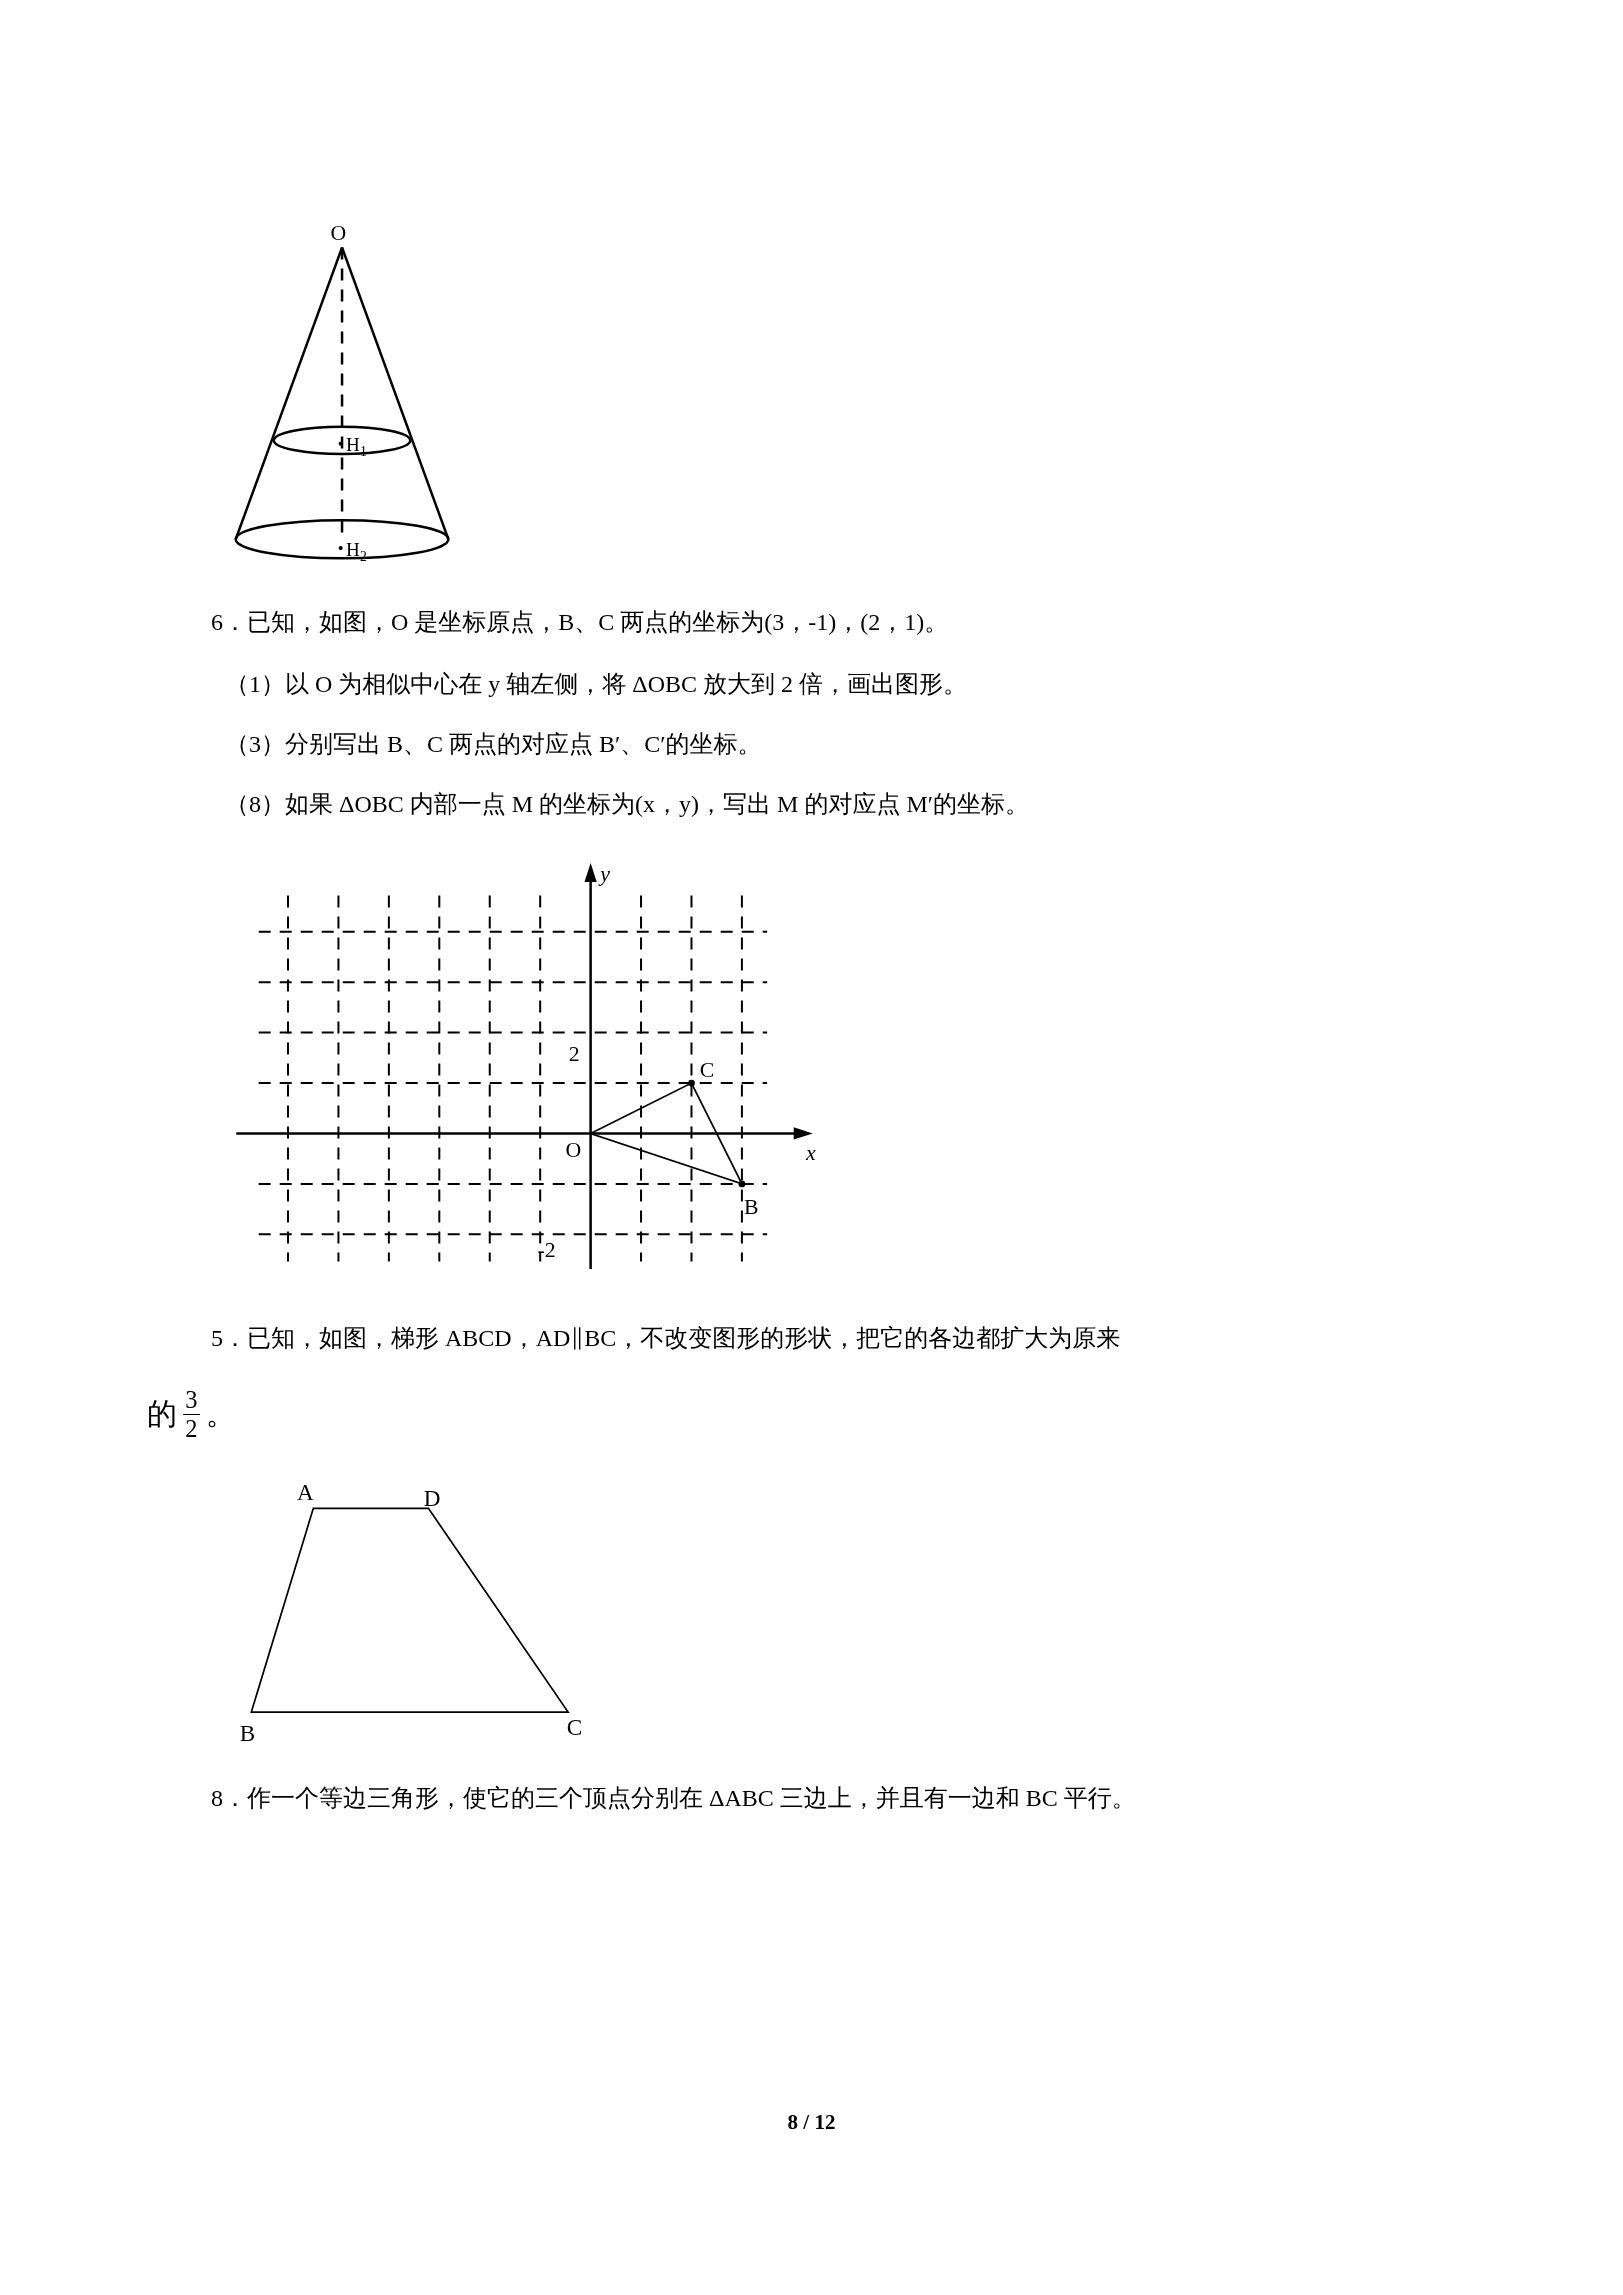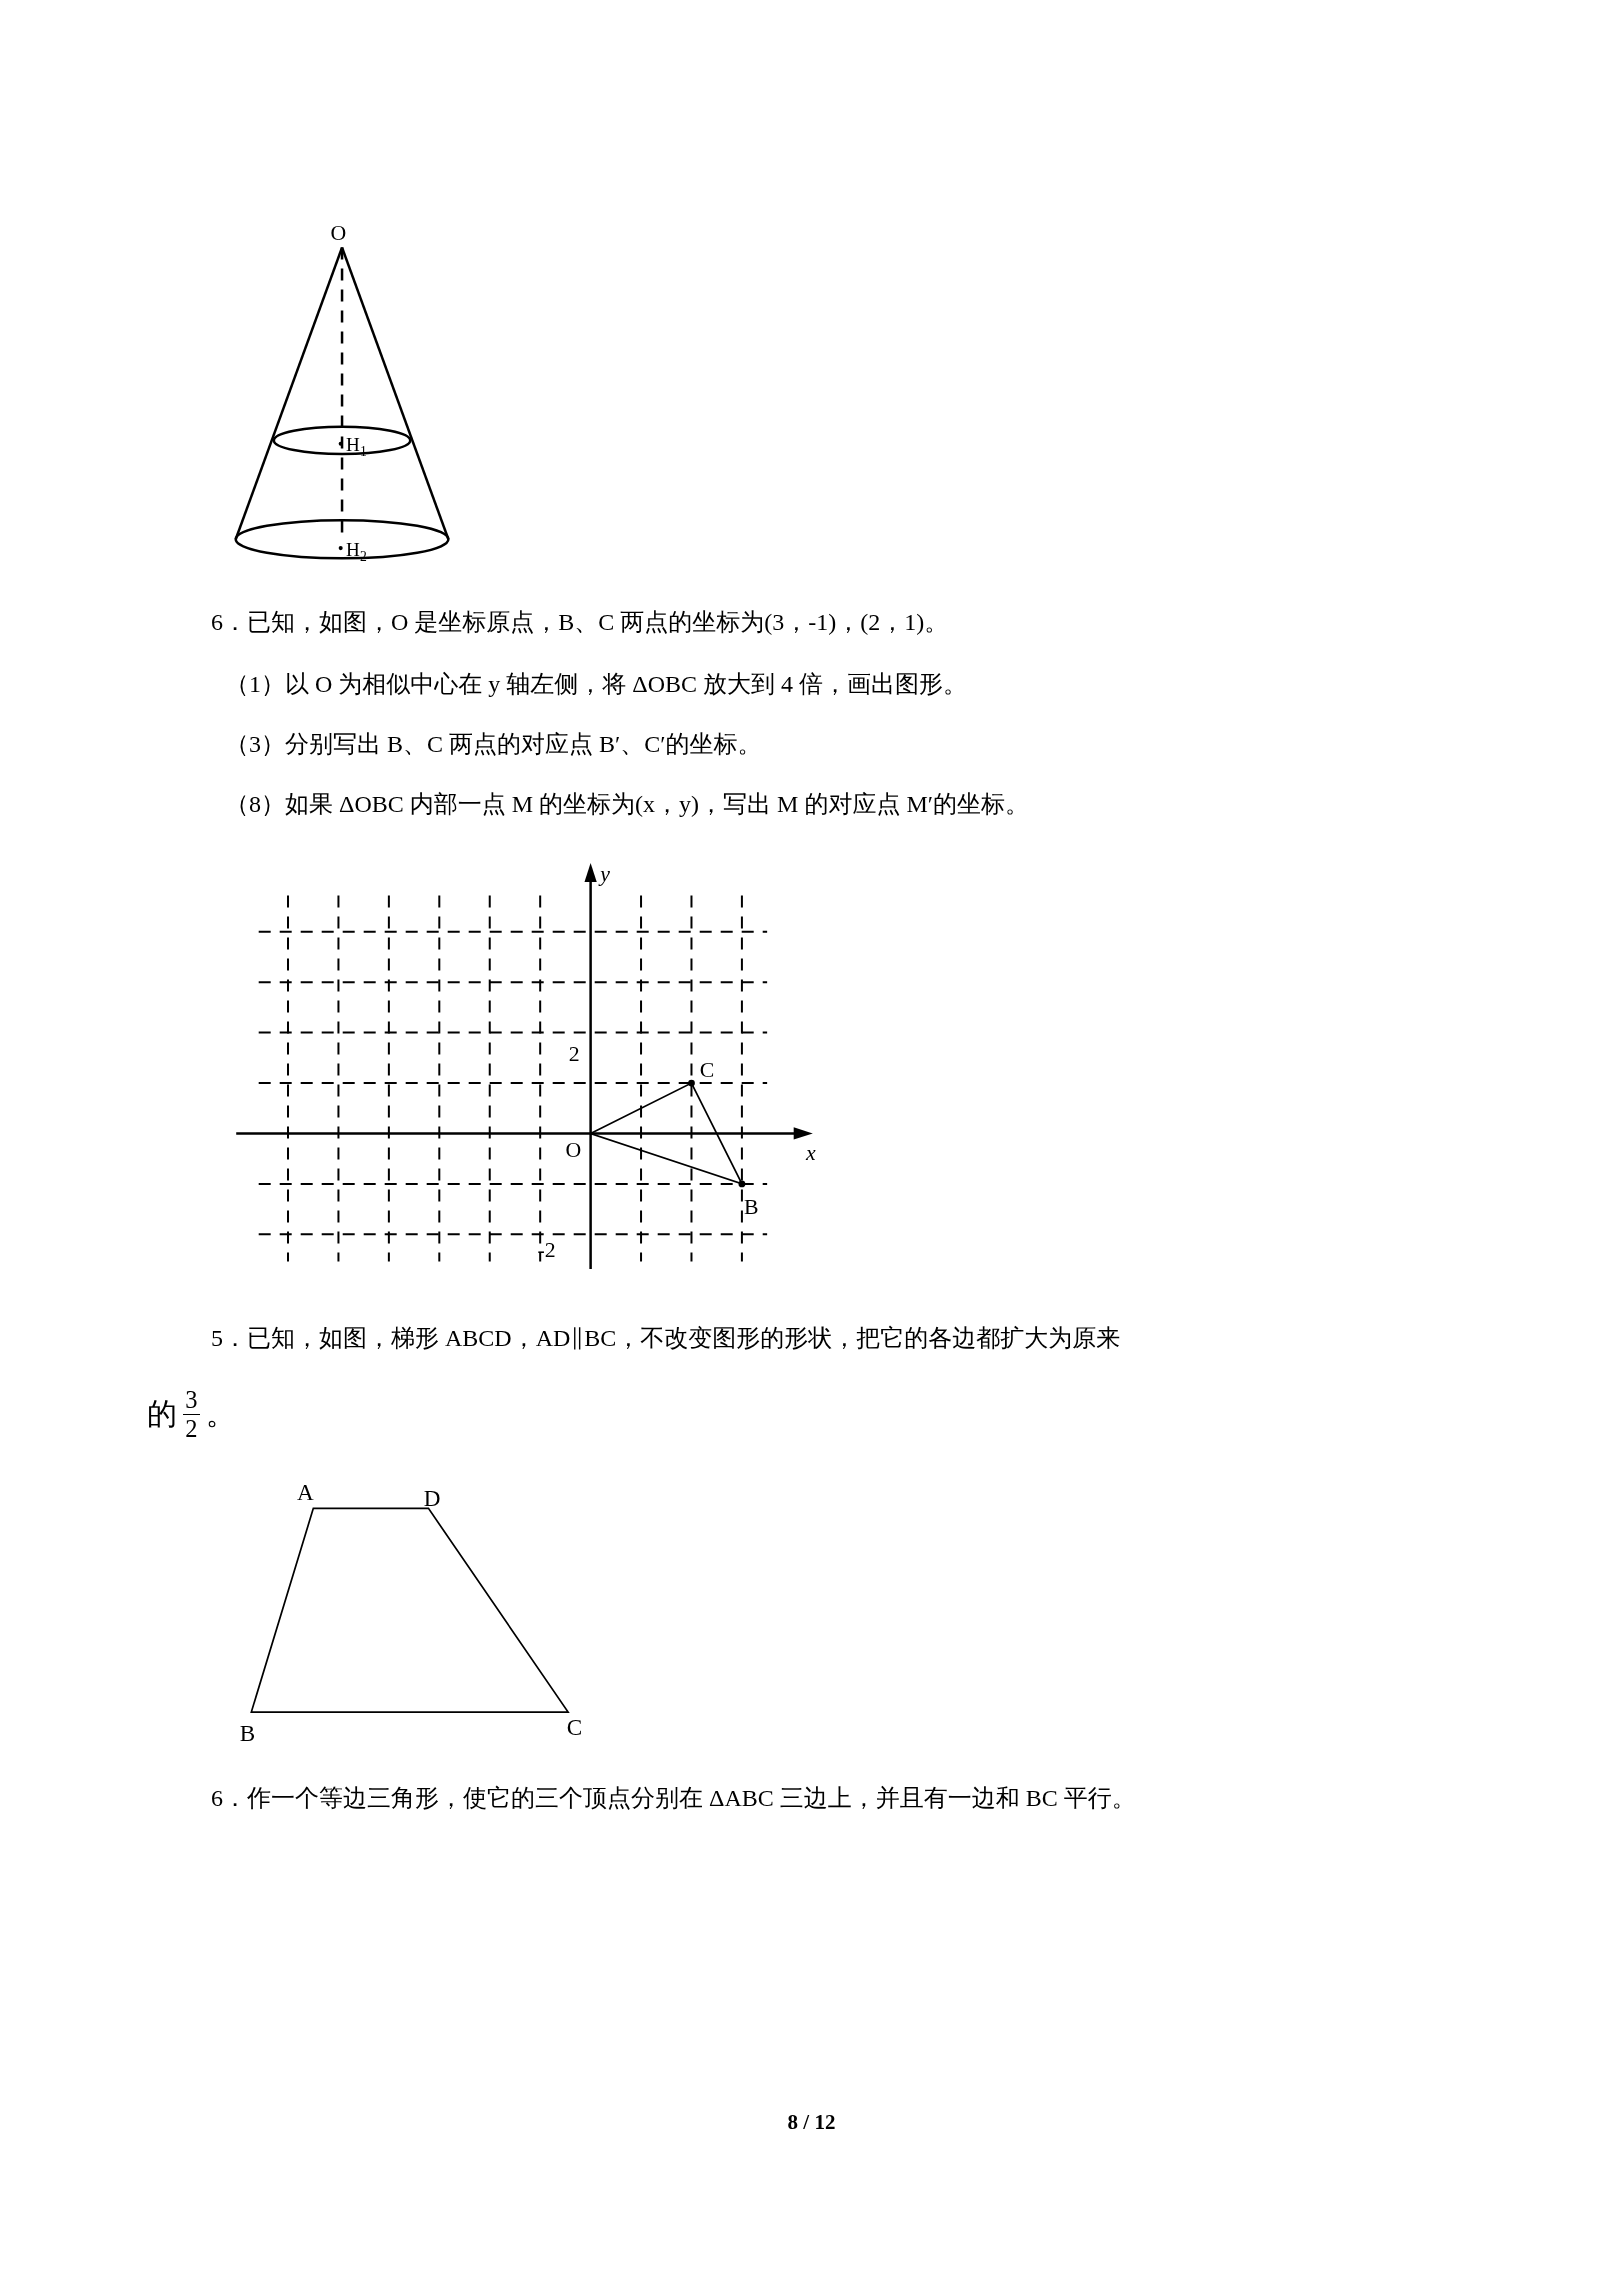--- a/index.html
+++ b/index.html
@@ -71,21 +71,21 @@
     <ellipse cx="182" cy="490" rx="156" ry="28" fill="none" stroke="#000" stroke-width="2.5"></ellipse>
 
     <circle cx="180" cy="350" r="3" fill="#000"></circle>
     <text x="188" y="360" class="fig-label" style="font-size:28px"><tspan>H</tspan><tspan dy="8" style="font-size:20px">1</tspan></text>
 
     <circle cx="180" cy="503" r="3" fill="#000"></circle>
     <text x="188" y="514" class="fig-label" style="font-size:28px"><tspan>H</tspan><tspan dy="8" style="font-size:20px">2</tspan></text>
   </svg>
 
   <div class="line" style="left:211px; top:607px;">6．已知，如图，O 是坐标原点，B、C 两点的坐标为(3，-1)，(2，1)。</div>
-  <div class="line" style="left:225px; top:669px;">（1）以 O 为相似中心在 y 轴左侧，将 ΔOBC 放大到 4 倍，画出图形。</div>
+  <div class="line" style="left:225px; top:669px;">（1）以 O 为相似中心在 y 轴左侧，将 ΔOBC 放大到 2 倍，画出图形。</div>
   <div class="line" style="left:225px; top:729px;">（3）分别写出 B、C 两点的对应点 B′、C′的坐标。</div>
   <div class="line" style="left:225px; top:789px;">（8）如果 ΔOBC 内部一点 M 的坐标为(x，y)，写出 M 的对应点 M′的坐标。</div>
 
   <svg class="fig" style="left:225px; top:852px;" width="614" height="443" viewBox="0 0 900 650">
 
     <g stroke="#000" stroke-width="2" stroke-dasharray="12 9">
       <line x1="92" y1="64" x2="92" y2="601"></line>
       <line x1="166" y1="64" x2="166" y2="601"></line>
       <line x1="240" y1="64" x2="240" y2="601"></line>
       <line x1="314" y1="64" x2="314" y2="601"></line>
@@ -134,18 +134,18 @@
   </div>
 
   <svg class="fig" style="left:205px; top:1466px;" width="436" height="300" viewBox="0 0 640 440">
     <polygon points="159,62 328,62 533,361 68,361" fill="none" stroke="#000" stroke-width="2.5"></polygon>
     <text x="135" y="50" class="fig-label fig-label-lg">A</text>
     <text x="321" y="58" class="fig-label fig-label-lg">D</text>
     <text x="51" y="404" class="fig-label fig-label-lg">B</text>
     <text x="531" y="394" class="fig-label fig-label-lg">C</text>
   </svg>
 
-  <div class="line" style="left:211px; top:1783px;">6．作一个等边三角形，使它的三个顶点分别在 ΔABC 三边上，并且有一边和 BC 平行。</div>
+  <div class="line" style="left:211px; top:1783px;">8．作一个等边三角形，使它的三个顶点分别在 ΔABC 三边上，并且有一边和 BC 平行。</div>
 
   <div class="footer" style="top:2110px;">8 / 12</div>
 
 </div>
 
 
 </body></html>

